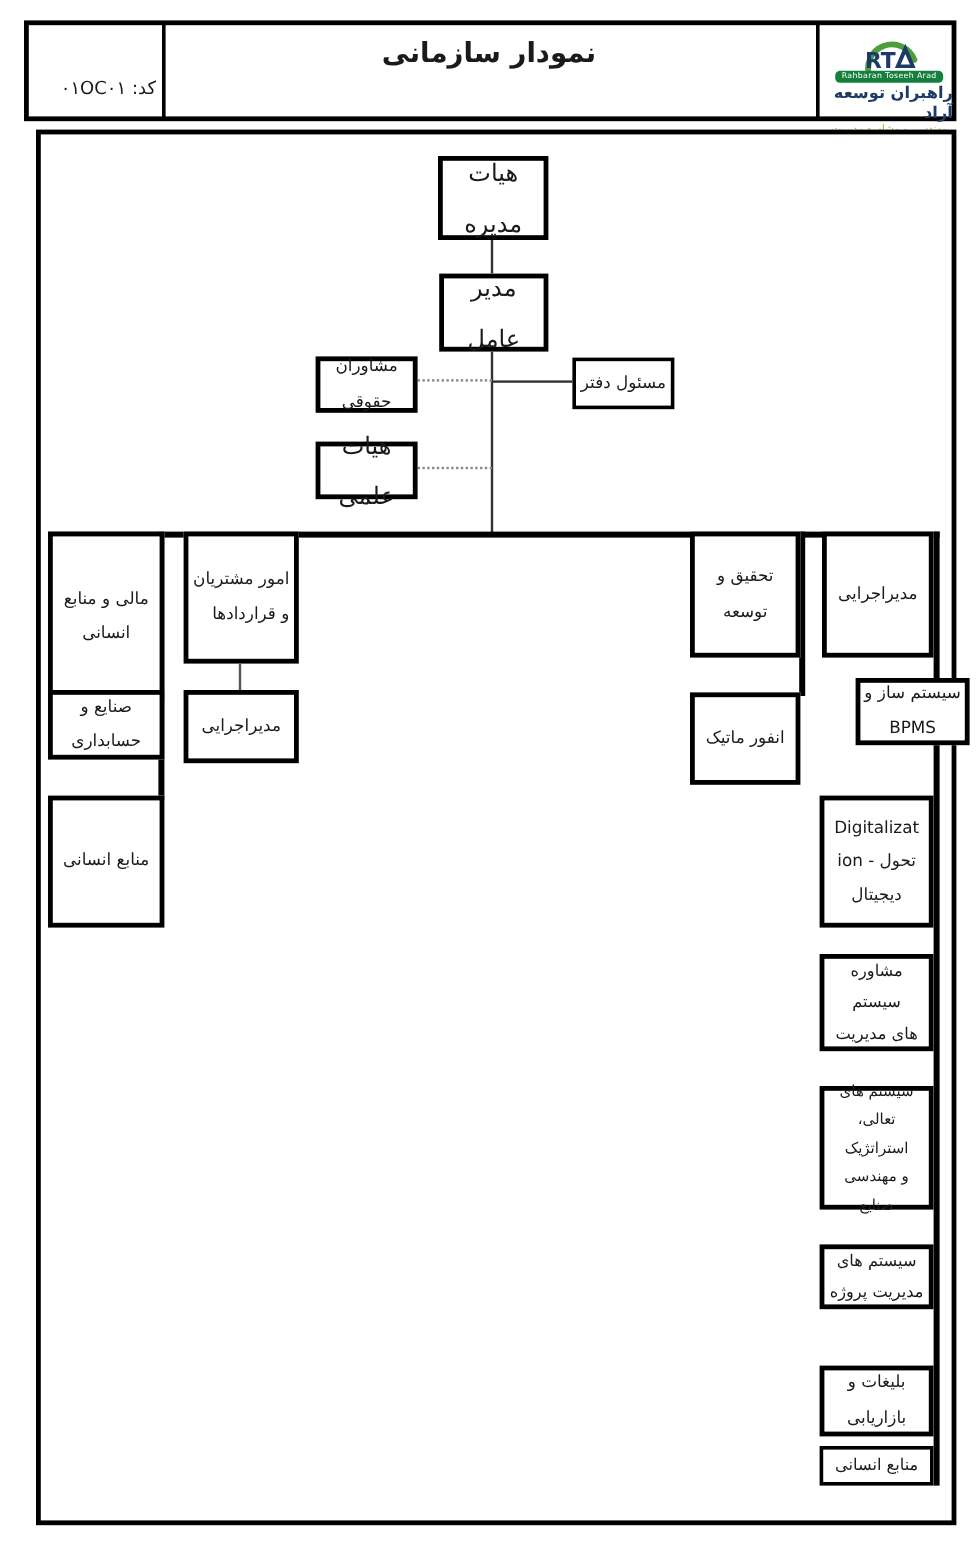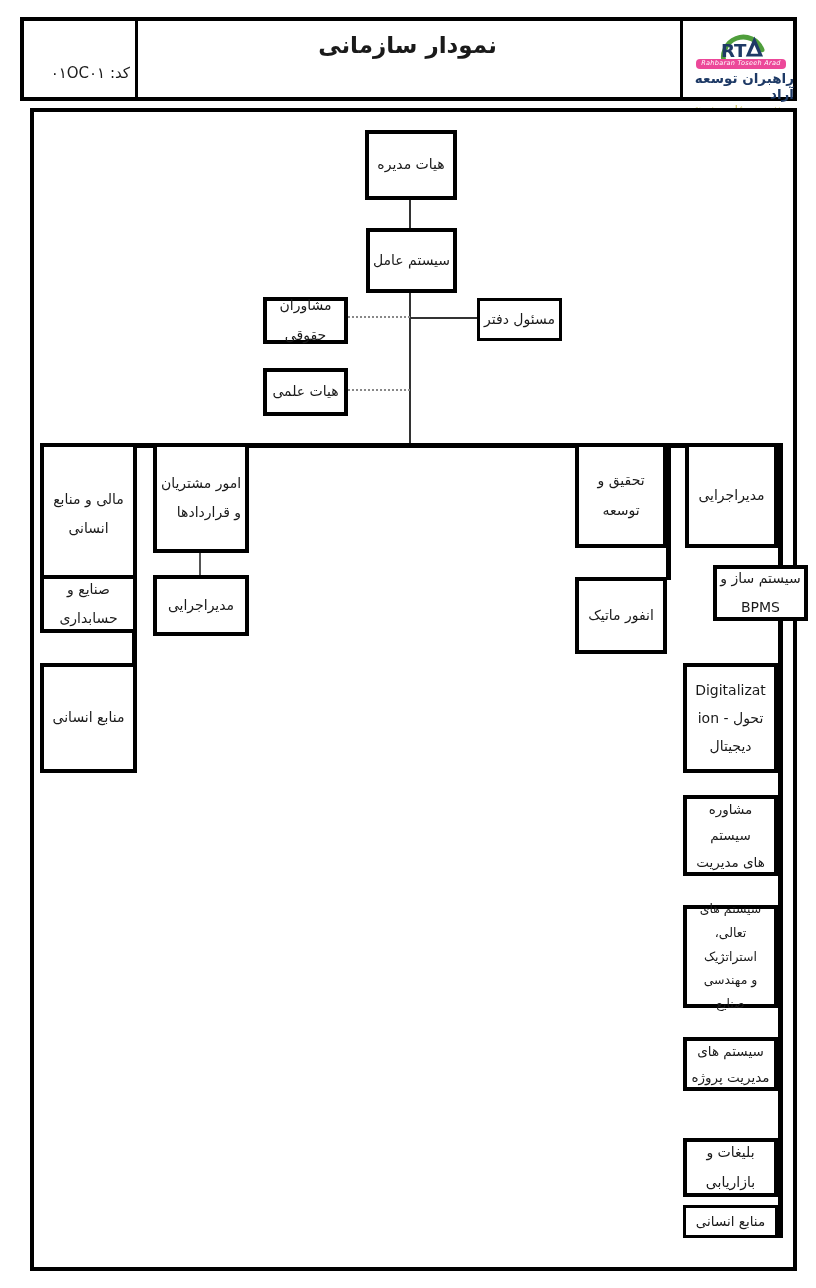--- a/index.html
+++ b/index.html
@@ -5,26 +5,26 @@
   html,body{margin:0;padding:0;background:#ffffff;}
   body{width:816px;height:1288px;position:relative;font-family:"DejaVu Sans",sans-serif;color:#1a1a1a;overflow:hidden;}
   .abs{position:absolute;box-sizing:border-box;}
   
   .header-box{left:20px;top:17px;width:777px;height:84px;border:4px solid #000;background:#fff;}
   .hdiv{width:3px;background:#000;top:20px;height:78px;}
   .code-cell{left:25px;top:26px;width:105px;direction:rtl;text-align:right;font-size:15px;line-height:2.1;white-space:pre-line;}
   .doc-title{left:135px;top:32px;width:545px;text-align:center;font-size:23px;font-weight:bold;direction:rtl;}
   
   .logo{left:688px;top:24px;width:106px;display:flex;flex-direction:column;align-items:center;}
-  .logo-banner{background:#ec4899;color:#fff;font-size:6.5px;line-height:1.2;padding:1px 5px;border-radius:4px;margin-top:-11px;white-space:nowrap;letter-spacing:.3px;font-style:italic;}
+  .logo-banner{background:#15803d;color:#fff;font-size:6.5px;line-height:1.2;padding:1px 5px;border-radius:4px;margin-top:-11px;white-space:nowrap;letter-spacing:.3px;}
   .logo-name{color:#1e3a66;font-weight:bold;font-size:13.5px;margin-top:1px;direction:rtl;}
   .logo-tagline{color:#b3a40e;font-size:8.5px;margin-top:1px;direction:rtl;}
   
   .chart-box{left:30px;top:108px;width:767px;height:1163px;border:4px solid #000;background:#fff;}
-  .node{position:absolute;box-sizing:border-box;border:4px solid #000;background:#fff;display:flex;align-items:center;justify-content:center;text-align:center;direction:rtl;white-space:pre-line;font-size:14px;line-height:2.1;padding:2px;}
+  .node{position:absolute;box-sizing:border-box;border:4px solid #000;background:#fff;display:flex;align-items:center;justify-content:center;text-align:center;direction:rtl;white-space:pre-line;font-size:20px;line-height:2.1;padding:2px;}
   .node.thin{border-width:3px;}
   .node.ltr{direction:ltr;}
   .f14{font-size:14px;} .f135{font-size:13.5px;line-height:1.95;} .f13{font-size:12.5px;line-height:1.9;}
   .vline{width:2px;background:#333;}
   .hline{height:2px;background:#333;}
   .thick{background:#000;}
   .dotted{height:0;border-top:2px dotted #888;background:none;}
 </style>
 </head>
 <body>
@@ -59,21 +59,21 @@
 <div class="abs dotted" style="left:348px;top:316px;width:62px;"></div>
 <div class="abs hline" style="left:410px;top:317px;width:68px;"></div>
 <div class="abs dotted" style="left:348px;top:389px;width:62px;"></div>
 <div class="abs thick" style="left:40px;top:443px;width:743px;height:5px;"></div>
 <div class="abs thick" style="left:132px;top:443px;width:5px;height:224px;"></div>
 <div class="abs vline" style="left:199px;top:553px;height:24px;background:#555;"></div>
 <div class="abs thick" style="left:666px;top:443px;width:5px;height:137px;"></div>
 <div class="abs thick" style="left:778px;top:443px;width:5px;height:795px;"></div>
 
 <div class="node" style="left:365px;top:130px;width:92px;height:70px;">هیات مدیره</div>
-<div class="node" style="left:366px;top:228px;width:91px;height:65px;">سیستم عامل</div>
+<div class="node" style="left:366px;top:228px;width:91px;height:65px;">مدیر عامل</div>
 <div class="node f14" style="left:263px;top:297px;width:85px;height:47px;">مشاوران حقوقی</div>
 <div class="node thin f14" style="left:477px;top:298px;width:85px;height:43px;">مسئول دفتر</div>
 <div class="node" style="left:263px;top:368px;width:85px;height:48px;">هیات علمی</div>
 
 <div class="node f14" style="left:40px;top:443px;width:97px;height:142px;">مالی و منابع
 انسانی</div>
 <div class="node f14" style="left:153px;top:443px;width:96px;height:110px;text-align:right;">امور مشتریان
 و قراردادها</div>
 <div class="node f14" style="left:575px;top:443px;width:92px;height:105px;">تحقیق و
 توسعه</div>

